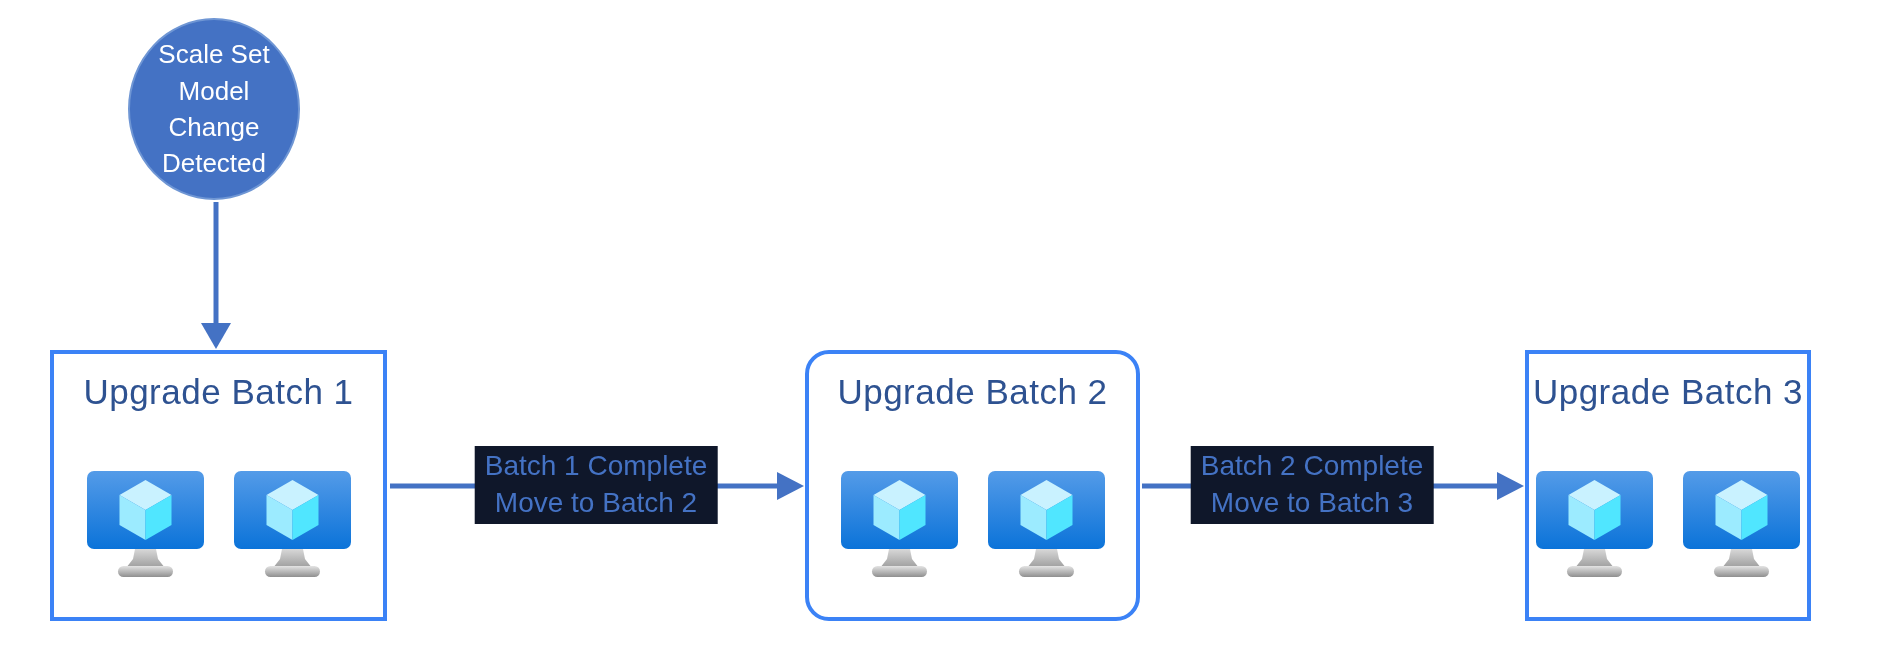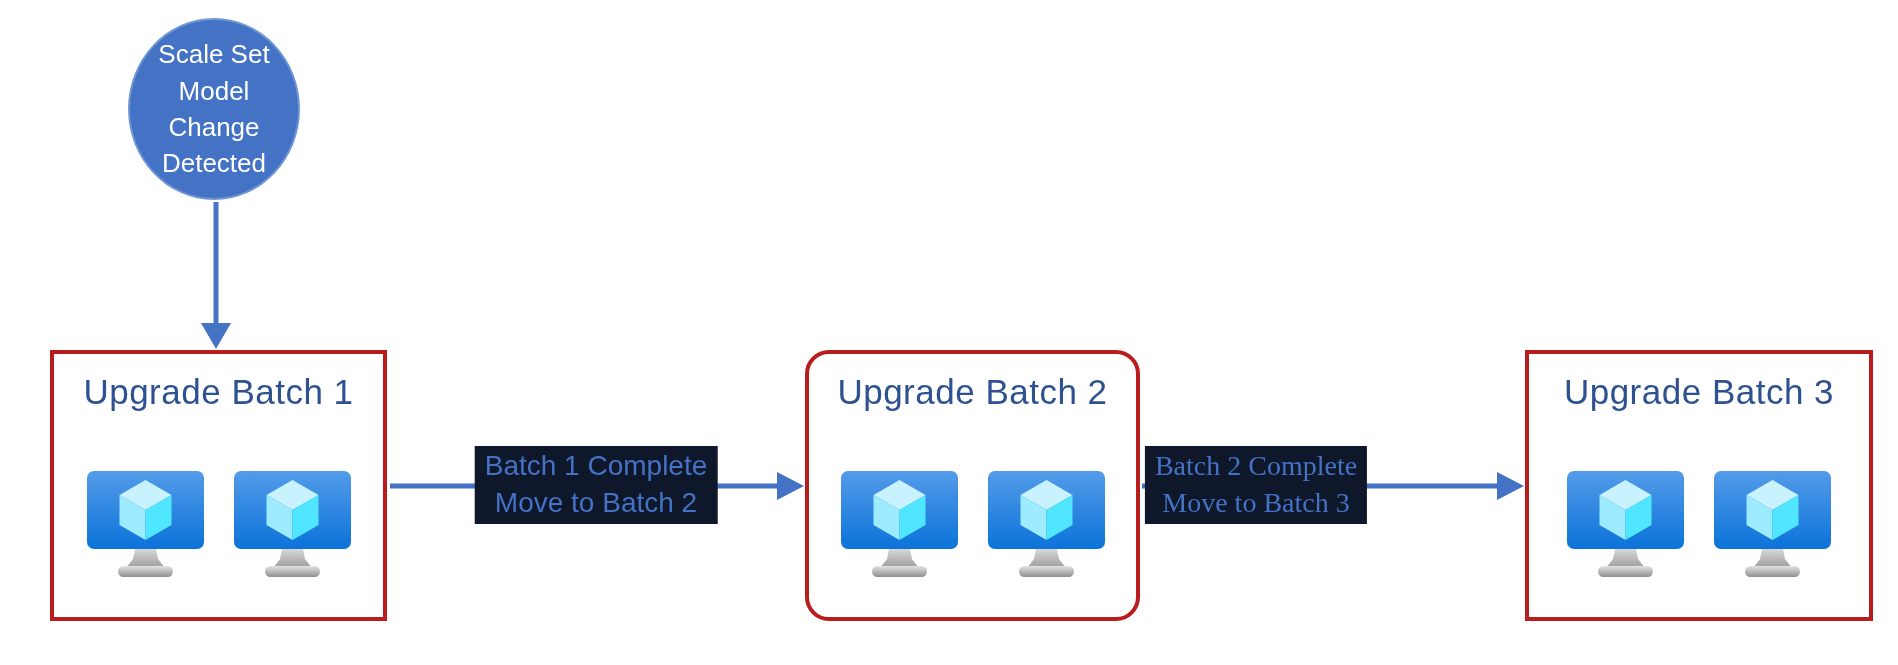--- a/index.html
+++ b/index.html
@@ -14,42 +14,42 @@
     box-sizing:border-box;display:flex;align-items:center;justify-content:center;
   }
   .trigger-label{
     color:#ffffff;font-size:26px;line-height:1.4;text-align:center;white-space:pre-line;
   }
   
   .arrows{position:absolute;left:0;top:0;width:1898px;height:665px;z-index:1;pointer-events:none;}
   
   .batch-box{
     position:absolute;top:350px;height:271px;background:#ffffff;
-    border:4px solid #b91c1c;box-sizing:border-box;z-index:2;
+    border:4px solid #3b82f6;box-sizing:border-box;z-index:2;
   }
   .batch-box.b1{left:50px;width:337px;}
   .batch-box.b2{left:805px;width:335px;border-radius:24px;}
-  .batch-box.b3{left:1525px;width:348px;}
+  .batch-box.b3{left:1525px;width:286px;}
   .batch-title{
     margin:0;padding-top:18px;text-align:center;font-weight:normal;
     color:#2e5291;font-size:35px;letter-spacing:0.5px;
   }
   .vm-row{
     position:absolute;left:0;right:0;bottom:34px;
     display:flex;justify-content:center;gap:30px;
   }
   .vm-icon{width:117px;height:112px;display:block;}
   
   .transition-label{
     position:absolute;top:446px;transform:translateX(-50%);
     background:#0f172a;padding:2px 10px;z-index:2;
     color:#4472c4;font-size:28px;line-height:1.32;text-align:center;white-space:pre-line;
   }
   .transition-label.t1{left:596px;}
-  .transition-label.t2{left:1256px;font-family:Liberation Serif, serif;}
+  .transition-label.t2{left:1312px;}
   .defs-svg{position:absolute;width:0;height:0;overflow:hidden;}
 </style>
 </head>
 <body>
 
 <svg class="defs-svg" aria-hidden="true">
   <defs>
     <linearGradient id="screenGrad" x1="0" y1="0" x2="0" y2="1">
       <stop offset="0" stop-color="#549be8"></stop>
       <stop offset="1" stop-color="#0b73d9"></stop>

